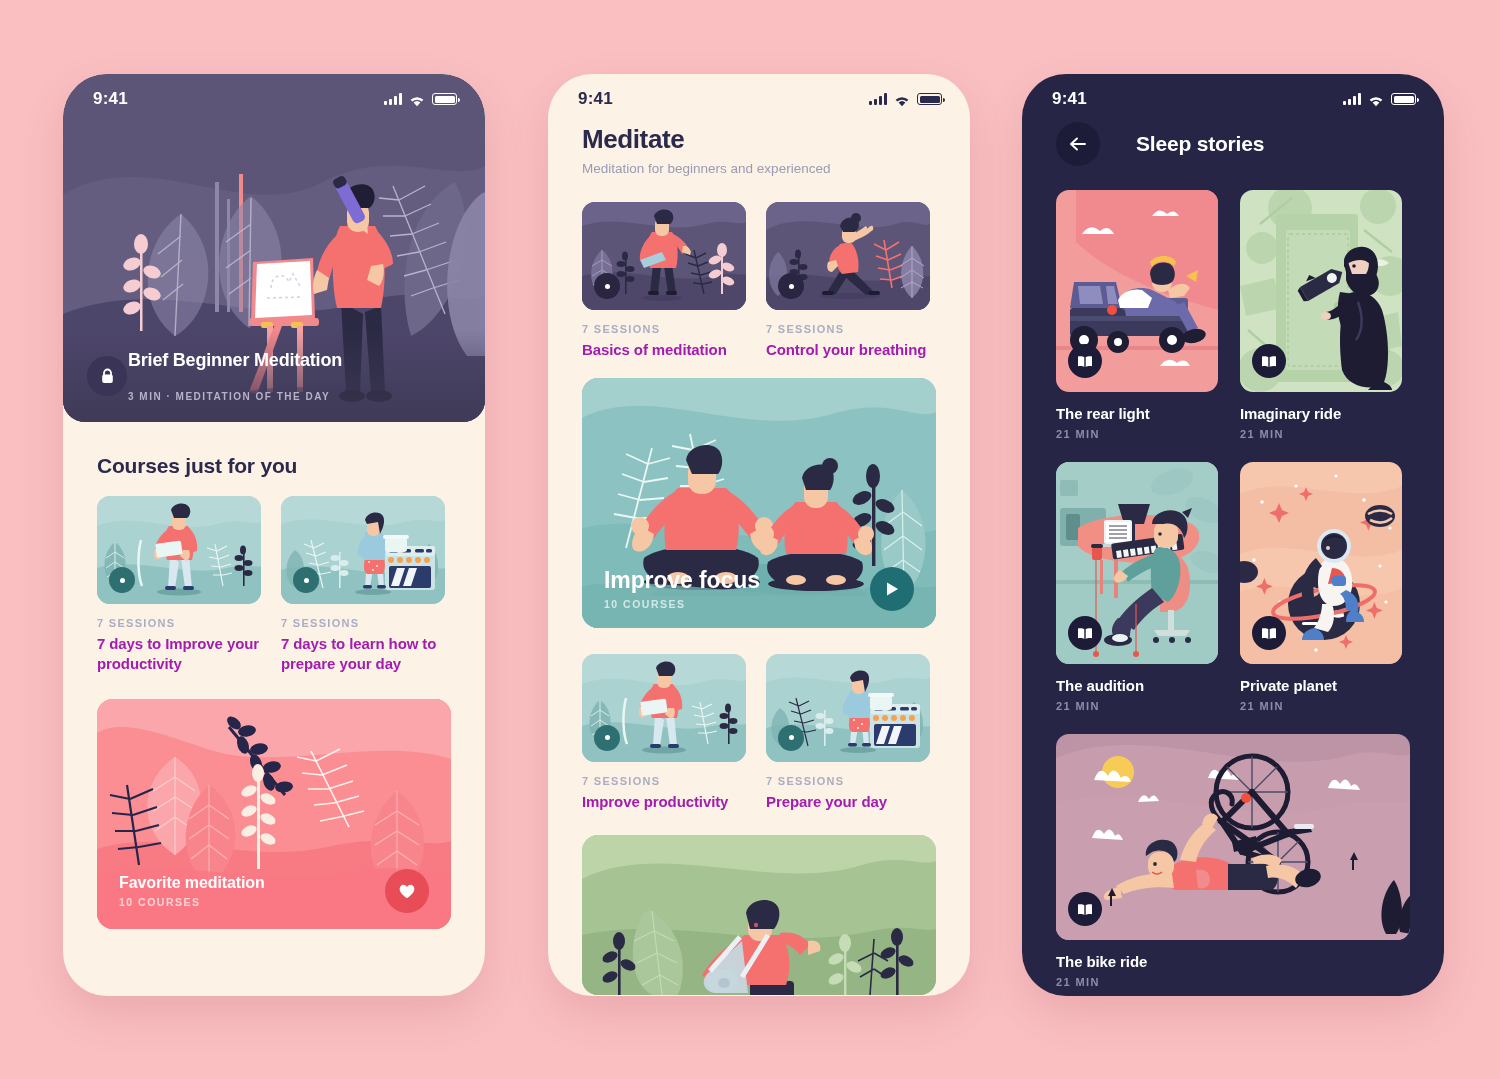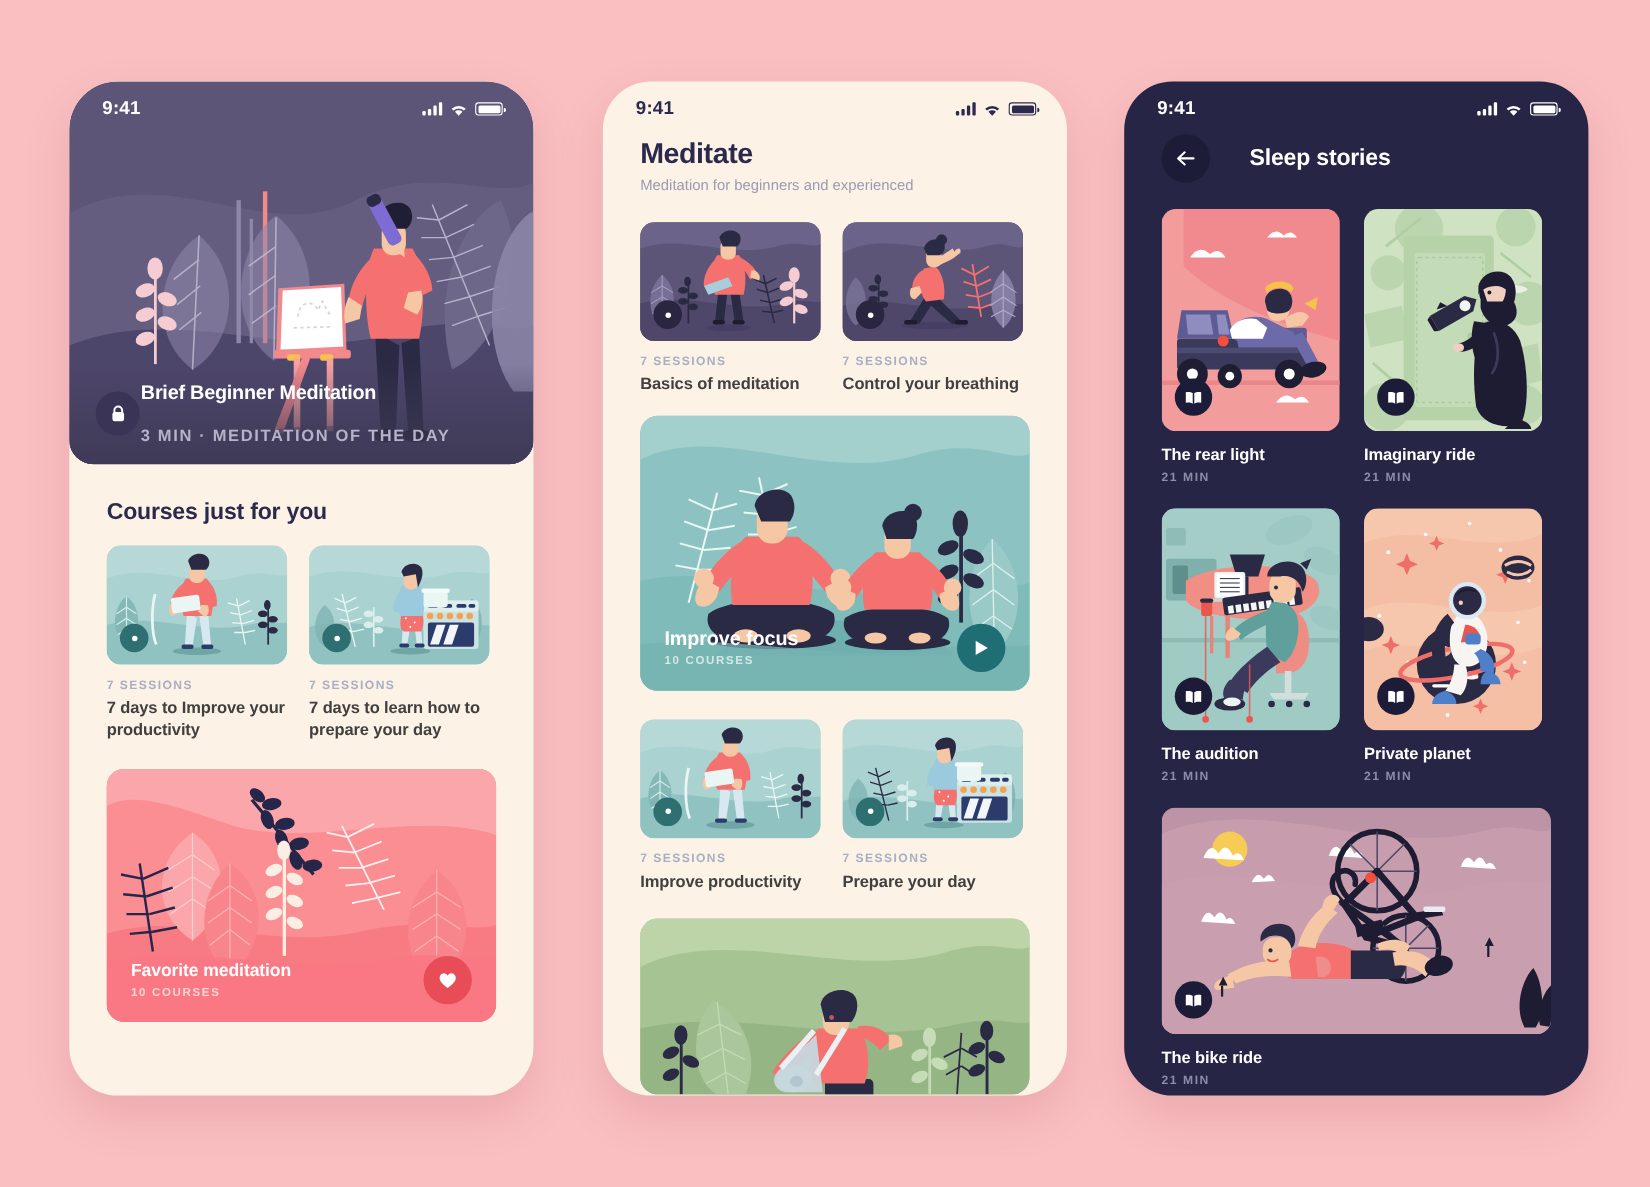--- a/index.html
+++ b/index.html
@@ -41,40 +41,40 @@
   .light .sb-time, .light .bars i { color:#fff; }
   .light .bars i { background:#fff; }
   .light .batt { border-color:#fff; } .light .batt::after { background:#fff; } .light .batt::before{ background:#fff; }
   .dark .sb-time { color:#2B2A4C; }
   .dark .bars i { background:#2B2A4C; }
   .dark .batt { border-color:#2B2A4C; } .dark .batt::after{ background:#2B2A4C;} .dark .batt::before{background:#2B2A4C;}
 
   
   .sec-title { font-size: 21px; font-weight: bold; color: #2B2A4C; letter-spacing:-.2px; }
   .meta { font-size: 11px; letter-spacing: 1.3px; font-weight: bold; color:#A9AEC4; text-transform: uppercase; }
-  .card-title { font-size: 15px; font-weight: bold; color:#404040; line-height:1.3; letter-spacing:-.1px; }
+  .card-title { font-size: 15px; font-weight: bold; color:#a21caf; line-height:1.3; letter-spacing:-.1px; }
 
   
   .hero {
     position:absolute; left:0; top:0; width:422px; height:348px;
     background:#5C5577; border-radius: 44px 44px 22px 22px; overflow:hidden;
   }
   .hero .statusbar { position:relative; z-index:4; }
   .hero-scene { position:absolute; inset:0; z-index:1; }
   .hero-foot {
     position:absolute; left:0; bottom:0; width:100%; height:92px; z-index:3;
     display:flex; align-items:center; padding:0 24px; gap:1px;
     background: linear-gradient(to top, rgba(62,57,85,.92), rgba(62,57,85,0));
   }
   .lock-btn {
     width:40px; height:40px; border-radius:50%; background:#3A3456;
     display:flex; align-items:center; justify-content:center; flex:0 0 auto;
   }
   .hero-txt h2 { font-size:18px; color:#fff; font-weight:bold; letter-spacing:-.2px; }
-  .hero-txt p { font-size:15px; color:#B7B2C9; letter-spacing:1.5px; font-weight:bold; margin-top:20px; }
+  .hero-txt p { font-size:10px; color:#B7B2C9; letter-spacing:1.5px; font-weight:bold; margin-top:20px; }
 
   .p1-body { position:absolute; top:348px; left:0; width:422px; padding:32px 34px 0 34px; }
   .grid2 { display:flex; gap:20px; }
   .thumb { width:164px; }
   .thumb-img { width:164px; height:108px; border-radius:13px; position:relative; overflow:hidden; background:#AFD3D1; }
   .playdot { position:absolute; left:12px; bottom:11px; width:26px; height:26px; border-radius:50%;
              background:#2E6F72; display:flex; align-items:center; justify-content:center; }
   .playdot.dark-v { background:#2A2540; }
   .playdot::after { content:""; width:5px; height:5px; border-radius:50%; background:#fff; }
   .thumb .meta { margin-top:13px; display:block; }
@@ -94,21 +94,21 @@
   
   .p2-head { padding: 6px 34px 0 34px; }
   .p2-head h1 { font-size:26px; font-weight:bold; color:#2B2A4C; letter-spacing:-.4px; }
   .p2-head p { font-size:13.5px; color:#9A9BB2; margin-top:6px; }
   .p2-body { padding: 26px 34px 0 34px; }
   .thumb-dark { background:#5C5577; }
   .big-card { margin-top:18px; width:354px; height:250px; border-radius:16px; background:#7FBFC0;
               position:relative; overflow:hidden; }
   .big-foot { position:absolute; left:0; bottom:0; width:100%; height:78px; display:flex;
               align-items:center; justify-content:space-between; padding:0 22px; z-index:3; }
-  .big-foot h3 { font-size:18px; color:#fff; font-weight:bold; letter-spacing:-.1px; }
+  .big-foot h3 { font-size:23px; color:#fff; font-weight:bold; letter-spacing:-.1px; }
   .big-foot p { font-size:10.5px; color:#D2E8E6; letter-spacing:1.5px; font-weight:bold; margin-top:4px; }
   .play-btn { width:44px; height:44px; border-radius:50%; background:#1F6E73;
               display:flex; align-items:center; justify-content:center; }
   .green-card { margin-top:24px; width:354px; height:160px; border-radius:16px;
                 background:#A9C89A; position:relative; overflow:hidden; }
 
   
   .p3-head { display:flex; align-items:center; gap:36px; padding: 4px 0 0 34px; }
   .back-btn { width:44px; height:44px; border-radius:50%; background:#1D1C38;
               display:flex; align-items:center; justify-content:center; }

